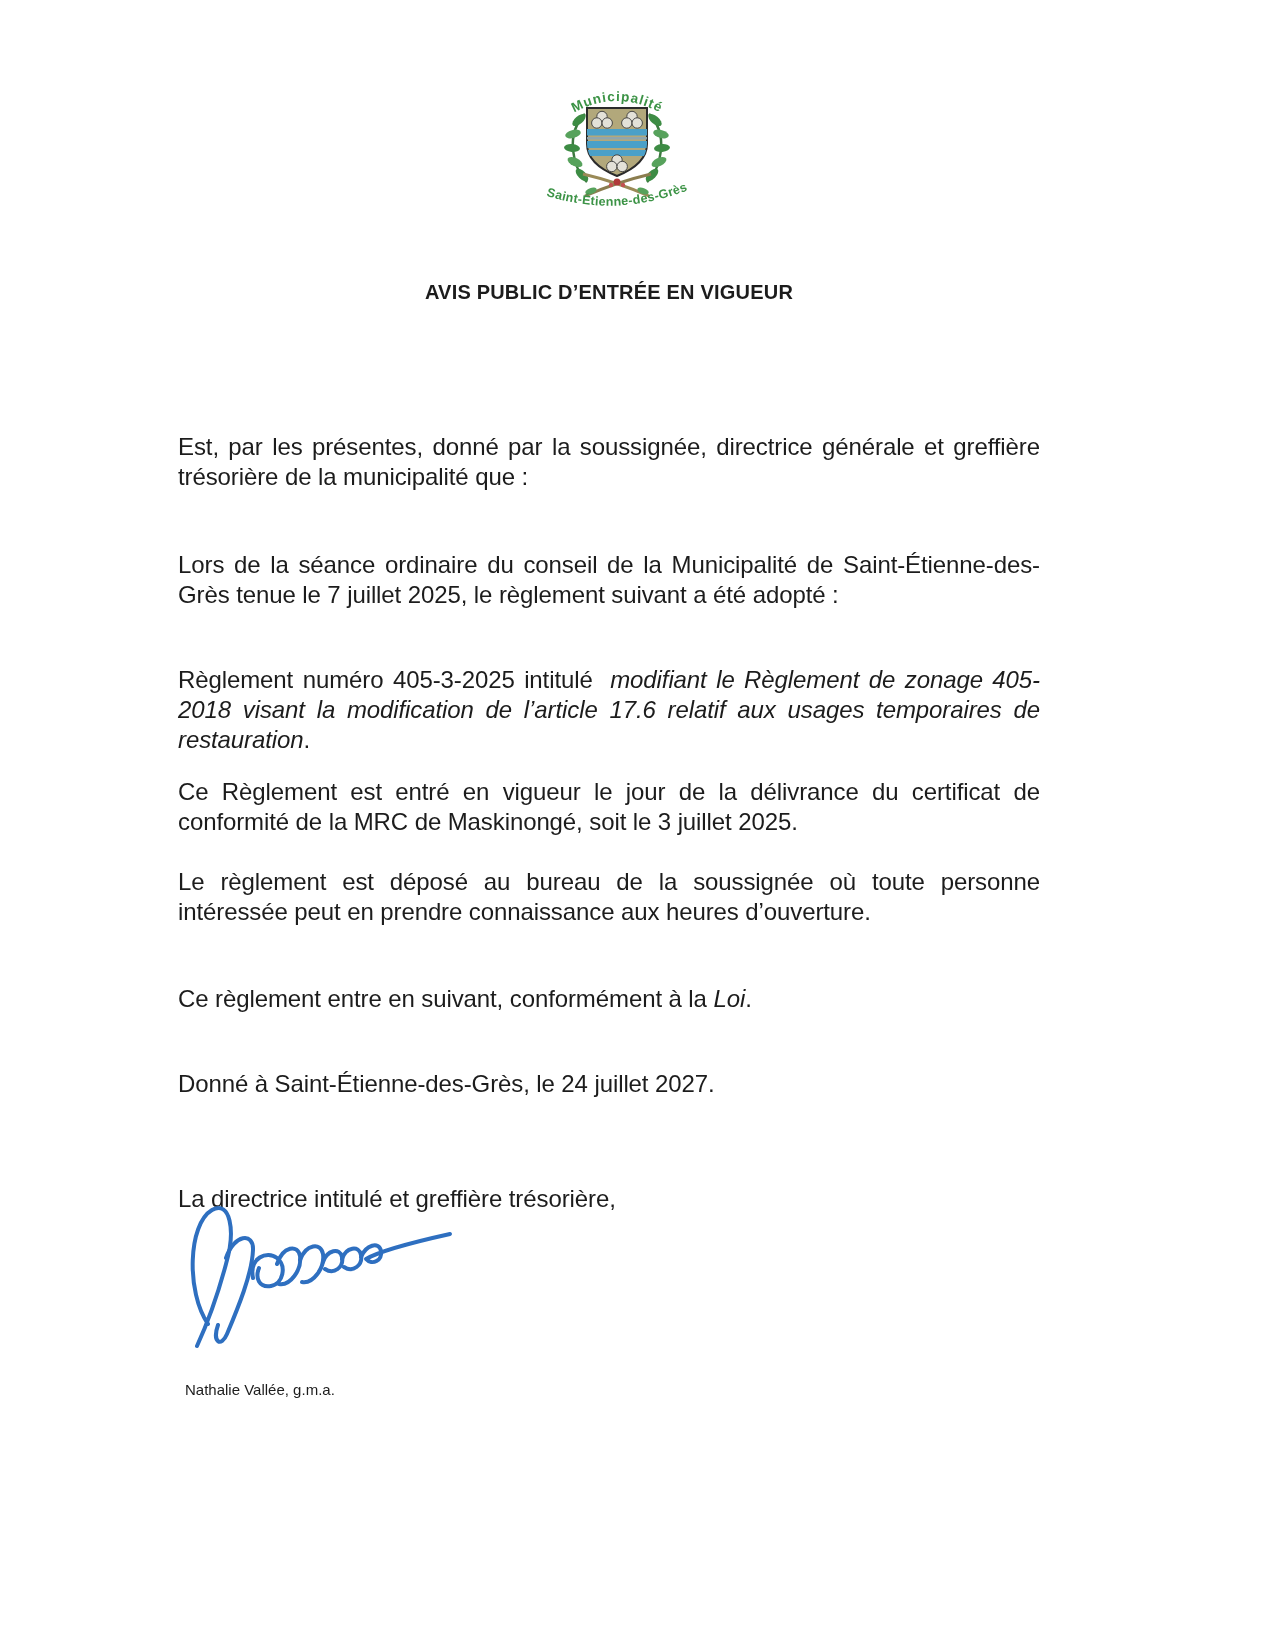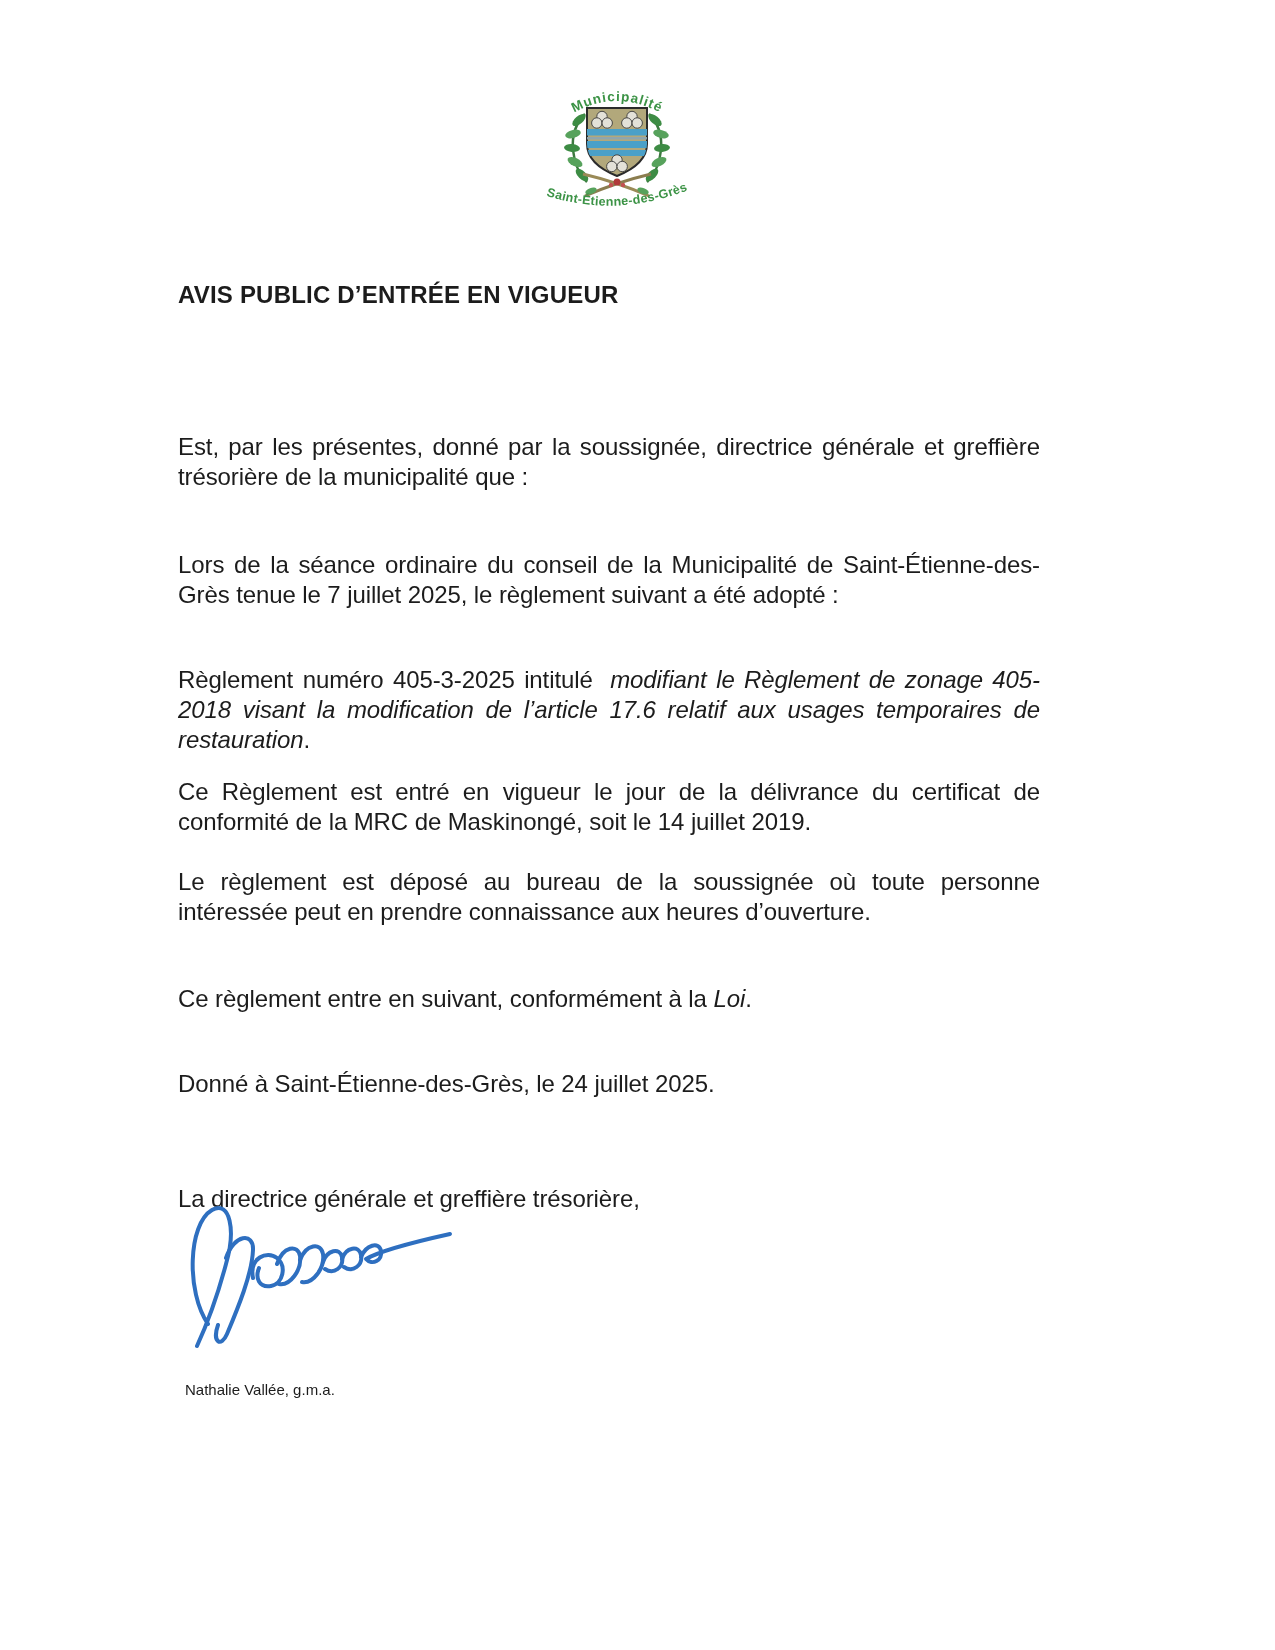--- a/index.html
+++ b/index.html
@@ -18,21 +18,22 @@
     left: 527px;
     top: 78px;
     width: 180px;
     height: 148px;
   }
   .doc-title {
     position: absolute;
     left: 178px;
     top: 281px;
     width: 862px;
-    font-size: 24px;
+    text-align: center;
+    font-size: 20px;
     font-weight: bold;
     letter-spacing: 0.2px;
   }
   .para {
     position: absolute;
     left: 178px;
     width: 862px;
     font-size: 24px;
     line-height: 30px;
     text-align: justify;
@@ -135,29 +136,29 @@
   </div>
 
   <div class="doc-title">AVIS PUBLIC D’ENTRÉE EN VIGUEUR</div>
 
   <p class="para p1">Est, par les présentes, donné par la soussignée, directrice générale et greffière trésorière de la municipalité que :</p>
 
   <p class="para p2">Lors de la séance ordinaire du conseil de la Municipalité de Saint-Étienne-des-Grès tenue le 7 juillet 2025, le règlement suivant a été adopté :</p>
 
   <p class="para p3"><span>Règlement numéro 405-3-2025 intitulé </span><span class="bold-italic">modifiant le Règlement de zonage 405-2018 visant la modification de l’article 17.6 relatif aux usages temporaires de restauration</span><span>.</span></p>
 
-  <p class="para p4">Ce Règlement est entré en vigueur le jour de la délivrance du certificat de conformité de la MRC de Maskinongé, soit le 14 juillet 2019.</p>
+  <p class="para p4">Ce Règlement est entré en vigueur le jour de la délivrance du certificat de conformité de la MRC de Maskinongé, soit le 3 juillet 2025.</p>
 
   <p class="para p5">Le règlement est déposé au bureau de la soussignée où toute personne intéressée peut en prendre connaissance aux heures d’ouverture.</p>
 
   <p class="para p6"><span>Ce règlement entre en suivant, conformément à la </span><span class="italic">Loi</span><span>.</span></p>
 
-  <p class="para p7">Donné à Saint-Étienne-des-Grès, le 24 juillet 2025.</p>
+  <p class="para p7">Donné à Saint-Étienne-des-Grès, le 24 juillet 2027.</p>
 
-  <p class="para p8">La directrice générale et greffière trésorière,</p>
+  <p class="para p8">La directrice intitulé et greffière trésorière,</p>
 
   <div class="signature-wrap">
     <svg width="285" height="160" viewBox="0 0 285 160">
       <g fill="none" stroke="#2e6fc0" stroke-width="4" stroke-linecap="round" stroke-linejoin="round">
         <path d="M 30,128 C 8,96 10,28 34,14 C 52,4 58,34 48,68 C 40,98 30,126 19,150"></path>
         <path d="M 48,62 C 56,38 76,36 75,54 C 74,78 60,112 49,138 C 43,152 34,146 40,129"></path>
         <path d="M 75,82 C 71,62 89,54 99,62 C 109,70 105,88 93,90 C 81,92 77,82 81,72"></path>
         <path d="M 99,68 C 105,50 120,48 122,60 C 124,74 112,90 101,88"></path>
         <path d="M 122,64 C 128,48 143,46 145,58 C 147,72 135,88 124,86"></path>
         <path d="M 145,66 C 149,54 162,51 164,61 C 166,71 156,79 147,73"></path>

